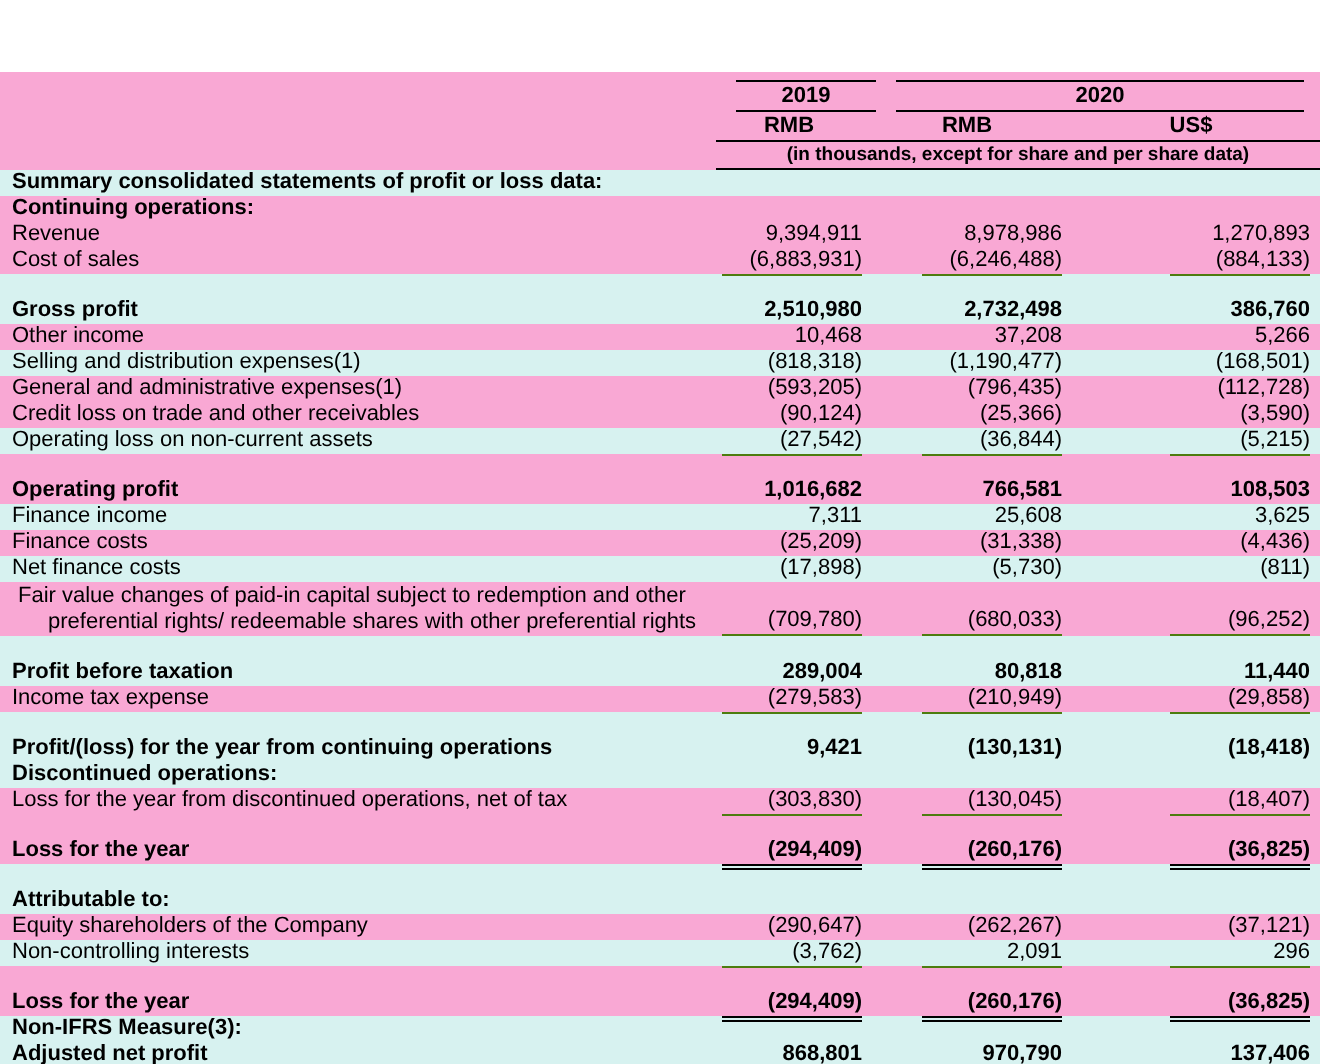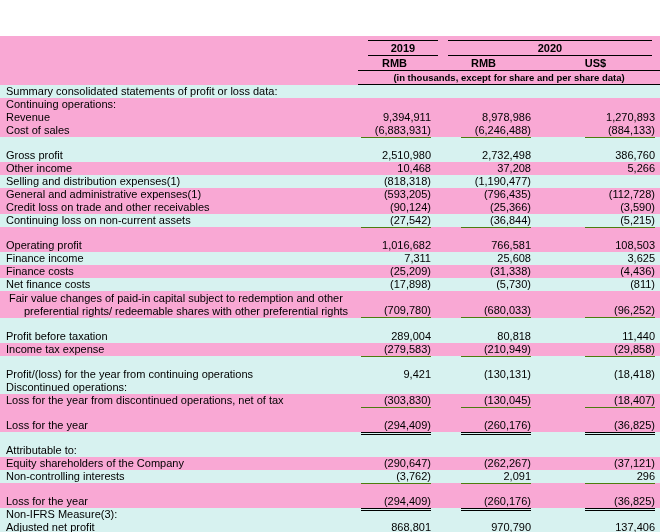--- a/index.html
+++ b/index.html
@@ -18,21 +18,21 @@
   .y2019 { width: 70px; }
   .y2020 { width: 204px; margin-left: 10px; }
   .cur-row { margin-left: 358px; width: 302px; display: flex; border-bottom: 1px solid #000; font-weight: bold; height: 15px; line-height: 14px; }
   .cur { text-align: center; padding-right: 5px; }
   .cw1 { width: 78px; } .cw2 { width: 100px; } .cw3 { width: 124px; }
   .note-row { margin-left: 358px; width: 302px; border-bottom: 1px solid #000; font-weight: bold; font-size: 9.5px; text-align: center; height: 14px; line-height: 13px; }
 
   
   .trow { display: flex; height: 13px; line-height: 13px; }
   .trow.hl { background: var(--hl, #d7f2f0); }
-  .trow.bold { font-weight: normal; }
+  .trow.bold { font-weight: bold; }
   .trow.blank { height: 12px; }
   .trow.wrap { height: 27px; align-items: flex-end; }
   .c-label { width: 358px; padding-left: 6px; overflow: hidden; }
   .wrap .c-label { padding-left: 24px; text-indent: -15px; line-height: 13px; }
   .c-v { text-align: right; padding-right: 5px; }
   .c-v1 { width: 78px; } .c-v2 { width: 100px; } .c-v3 { width: 124px; }
   .num { display: inline-block; }
   .num.ul  { min-width: 70px; border-bottom: 1px solid #4d7c0f; }
   .num.dul { min-width: 70px; border-bottom: 3px double #000; }
 
@@ -93,35 +93,36 @@
       <div class="trow">
         <div class="c-label">Other income</div>
         <div class="c-v c-v1"><span class="num">10,468</span></div>
         <div class="c-v c-v2"><span class="num">37,208</span></div>
         <div class="c-v c-v3"><span class="num">5,266</span></div>
       </div>
       <div class="trow hl">
         <div class="c-label">Selling and distribution expenses(1)</div>
         <div class="c-v c-v1"><span class="num">(818,318)</span></div>
         <div class="c-v c-v2"><span class="num">(1,190,477)</span></div>
+        <div class="c-v c-v3"><span class="num">(168,501)</span></div>
       </div>
       <div class="trow">
         <div class="c-label">General and administrative expenses(1)</div>
         <div class="c-v c-v1"><span class="num">(593,205)</span></div>
         <div class="c-v c-v2"><span class="num">(796,435)</span></div>
         <div class="c-v c-v3"><span class="num">(112,728)</span></div>
       </div>
       <div class="trow">
         <div class="c-label">Credit loss on trade and other receivables</div>
         <div class="c-v c-v1"><span class="num">(90,124)</span></div>
         <div class="c-v c-v2"><span class="num">(25,366)</span></div>
         <div class="c-v c-v3"><span class="num">(3,590)</span></div>
       </div>
       <div class="trow hl">
-        <div class="c-label">Continuing loss on non-current assets</div>
+        <div class="c-label">Operating loss on non-current assets</div>
         <div class="c-v c-v1"><span class="num ul">(27,542)</span></div>
         <div class="c-v c-v2"><span class="num ul">(36,844)</span></div>
         <div class="c-v c-v3"><span class="num ul">(5,215)</span></div>
       </div>
       <div class="trow blank">
         <div class="c-label"></div>
       </div>
       <div class="trow bold">
         <div class="c-label">Operating profit</div>
         <div class="c-v c-v1"><span class="num">1,016,682</span></div>

